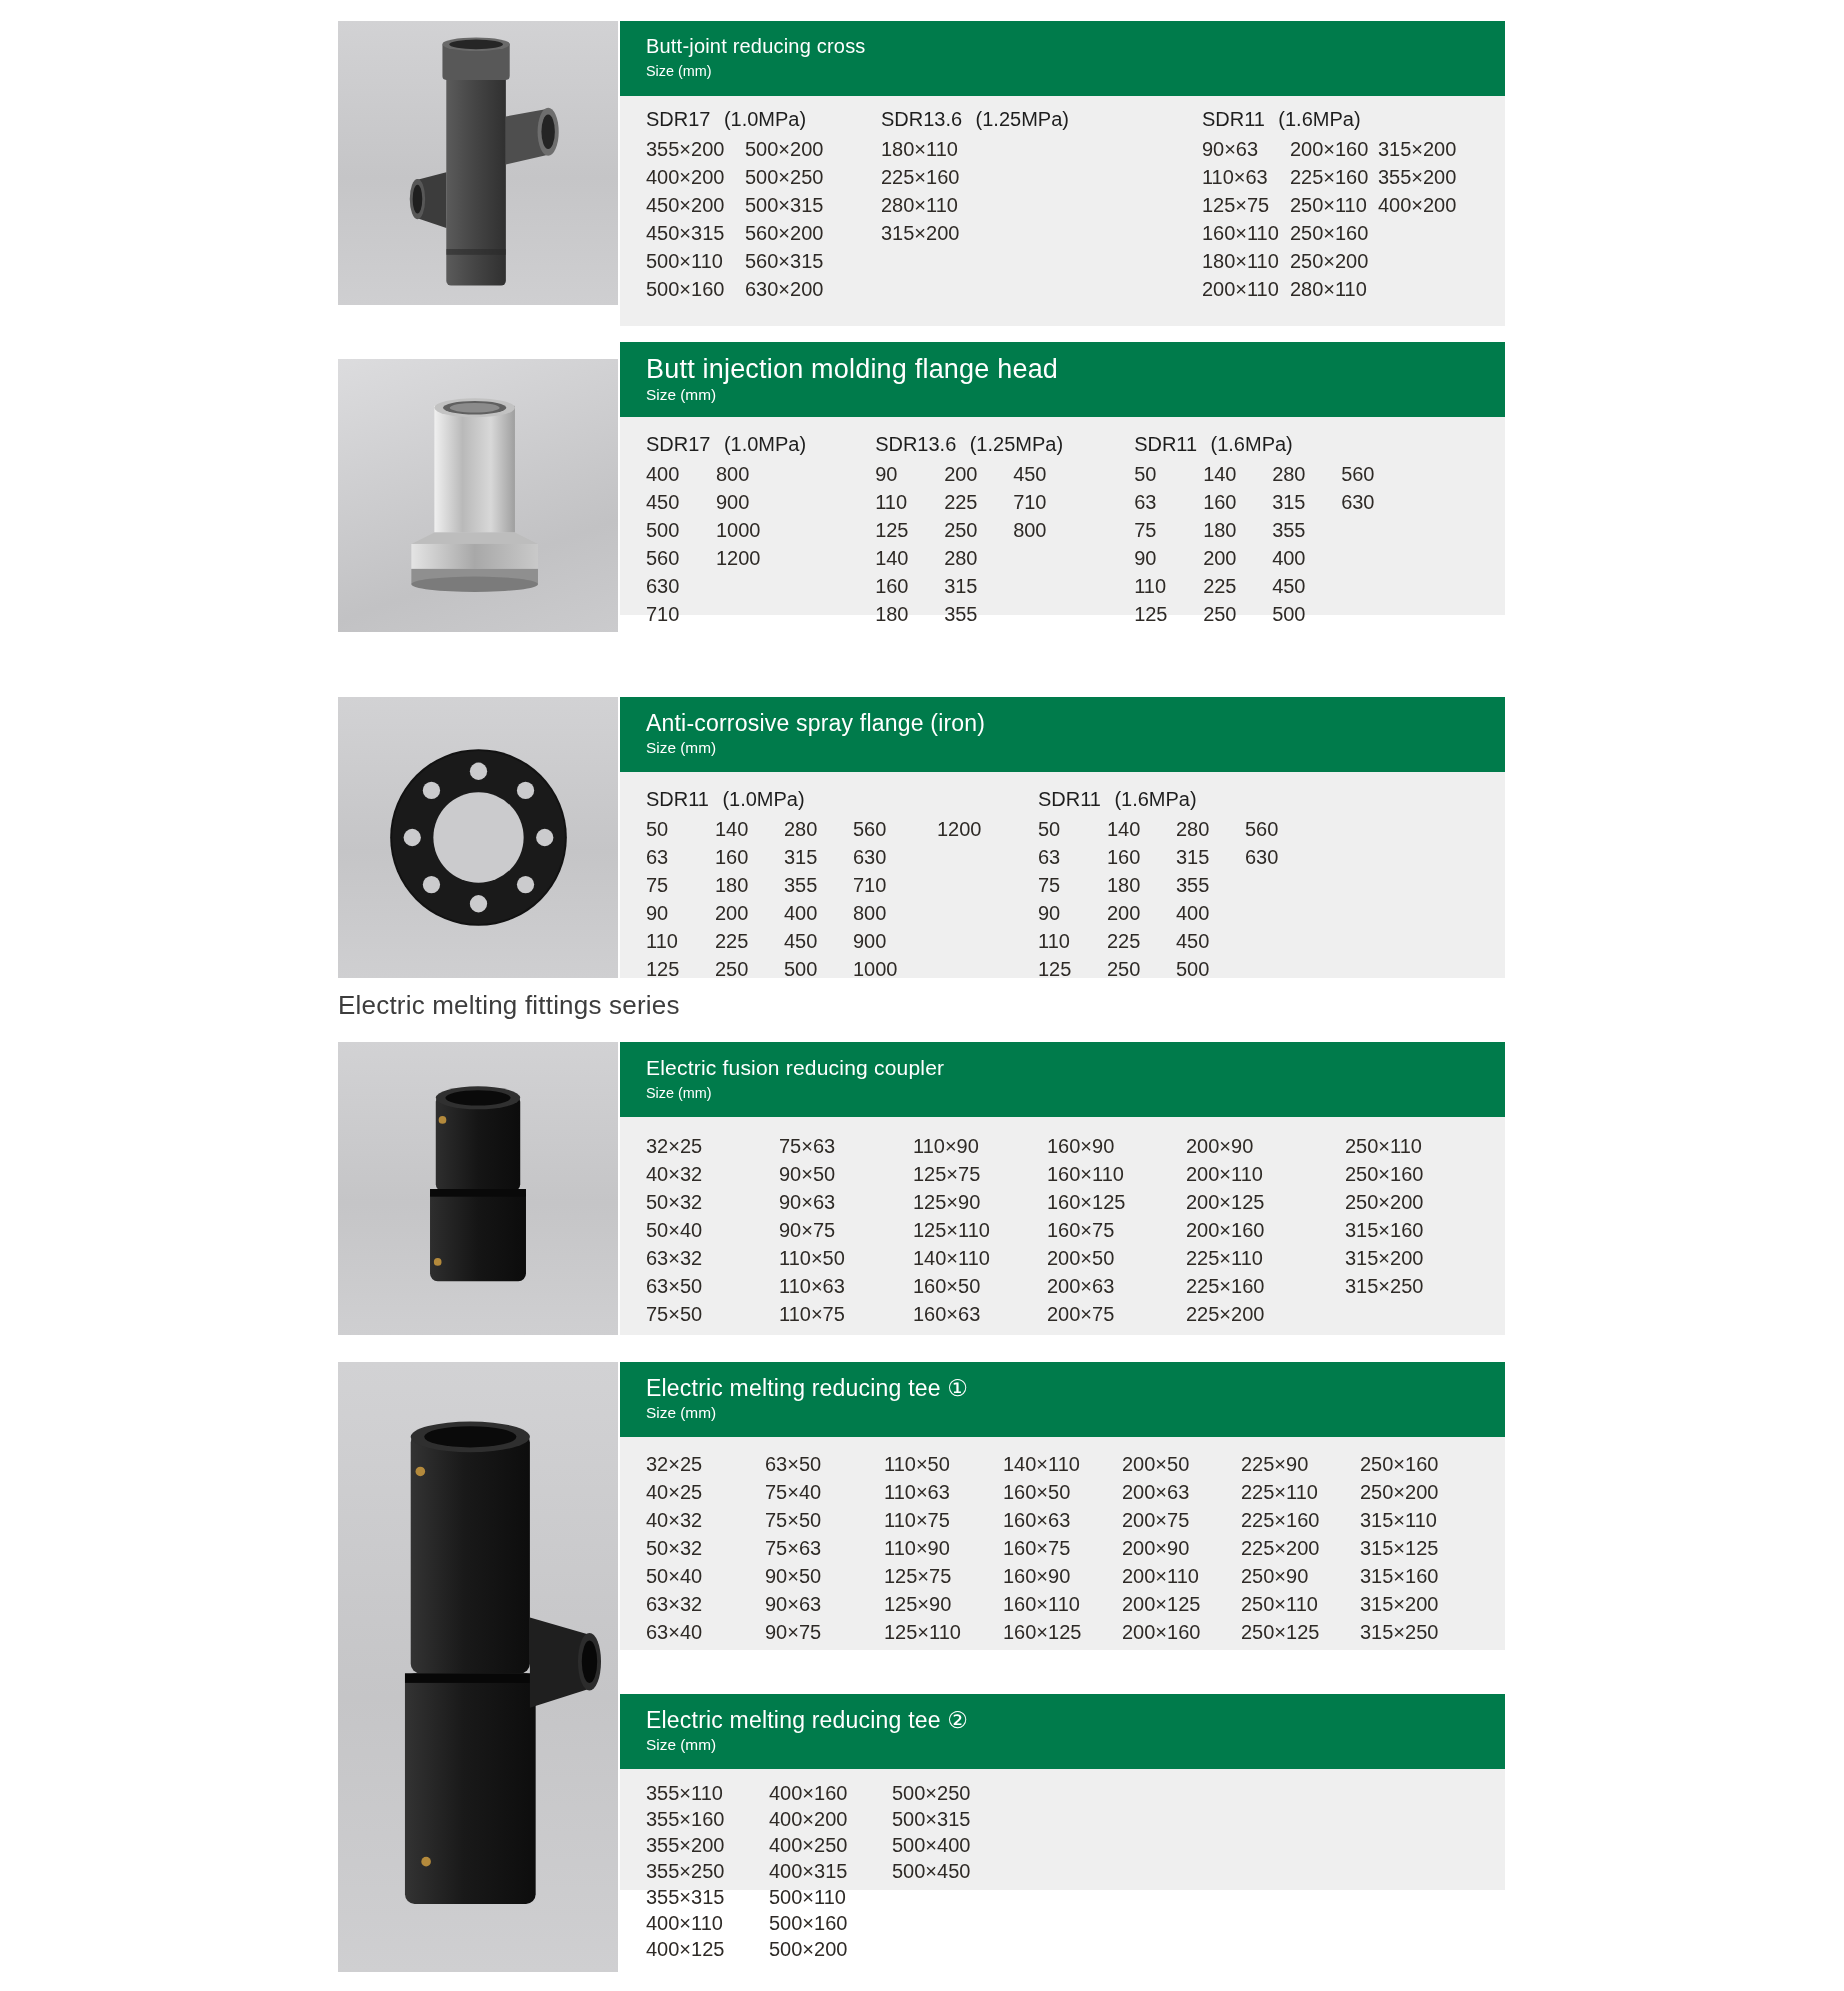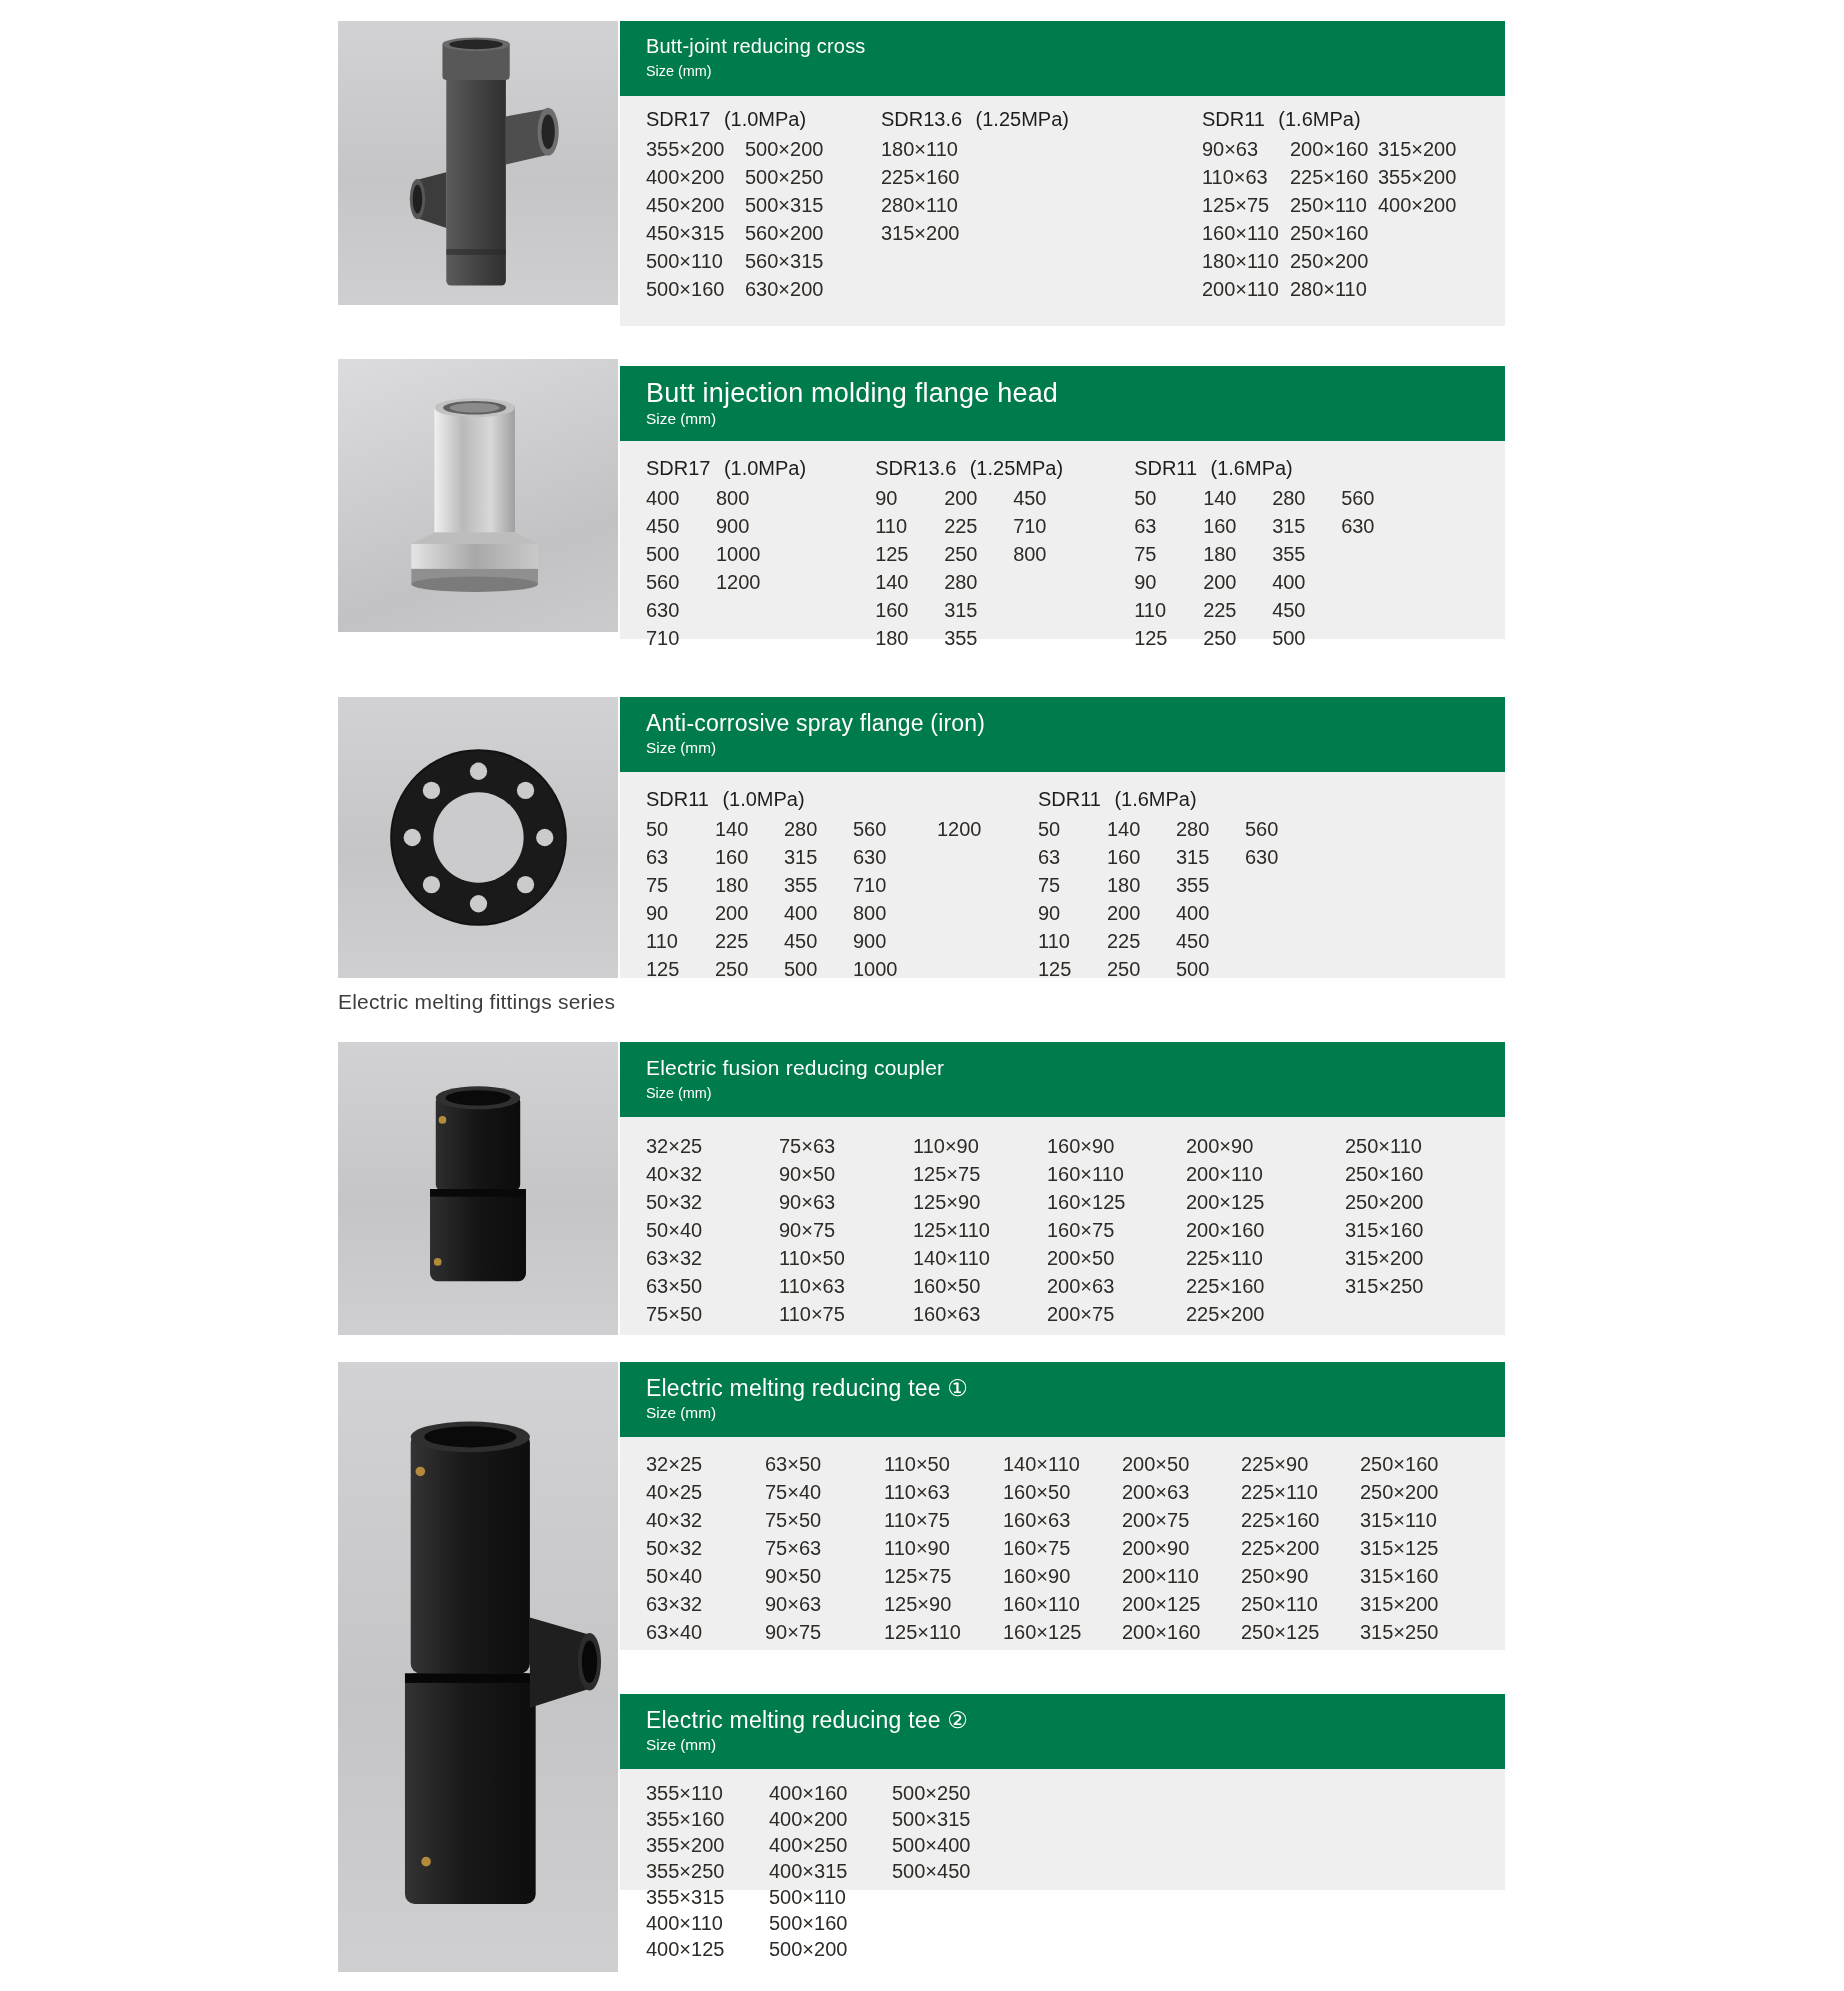--- a/index.html
+++ b/index.html
@@ -15,21 +15,21 @@
     display:flex;align-items:center;justify-content:center;overflow:hidden;
   }
   .i1{top:21px;height:284px}
   .i2{top:359px;height:273px;background:linear-gradient(160deg,#dcdcde 0%,#c2c2c4 70%,#cbcbcd 100%)}
   .i3{top:697px;height:281px}
   .i4{top:1042px;height:293px}
   .i5{top:1362px;height:610px}
   
   .sec{position:absolute;left:620px;width:885px;background:#efefef;box-sizing:border-box}
   .s1{top:21px;height:305px}
-  .s2{top:366px;height:273px}
+  .s2{top:342px;height:273px}
   .s3{top:697px;height:281px}
   .s4{top:1042px;height:293px}
   .s5{top:1362px;height:288px}
   .s6{top:1694px;height:196px}
   .hd{
     background:var(--green,#007b4b);color:#ffffff;height:75px;box-sizing:border-box;
     padding:12.5px 19px 0 26px;
   }
   .ttl{font-size:20px;line-height:25px;font-weight:400;letter-spacing:0.2px}
   .s2 .ttl{font-size:27px;line-height:29px}
@@ -63,21 +63,21 @@
   .s3 .g2 .col{width:69px}
   .s4 .col{width:139px}
   .s4 .col:nth-child(1){width:133px}
   .s4 .col:nth-child(2){width:134px}
   .s4 .col:nth-child(3){width:134px}
   .s4 .col:nth-child(5){width:159px}
   .s5 .col{width:119px}
   .s6 .col{width:123px}
   
   .series{
-    position:absolute;left:338px;top:990px;font-size:21px;color:#3d3d3d;
+    position:absolute;left:338px;top:990px;font-size:26px;color:#3d3d3d;
     font-weight:400;letter-spacing:0.2px;
   }
   svg{display:block}
 </style>
 </head>
 <body>
 
 <div class="imgblock i1">
   <svg width="202" height="271" viewBox="0 0 210 282">
     <defs>

